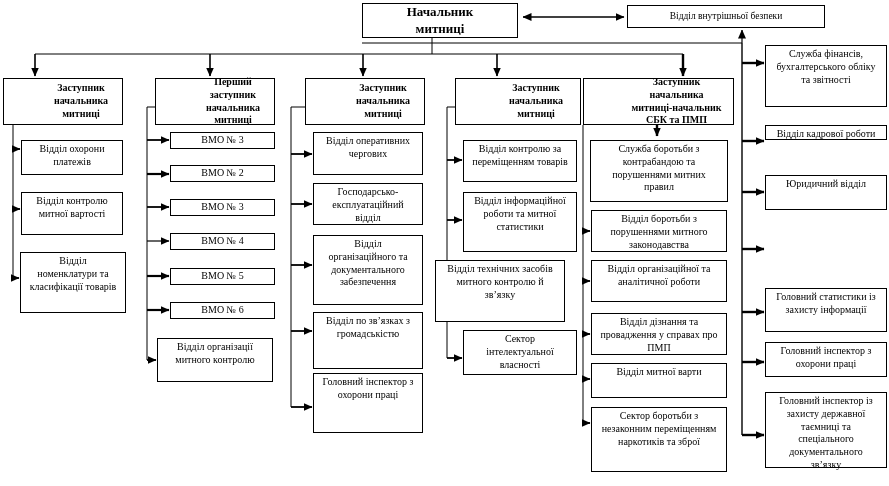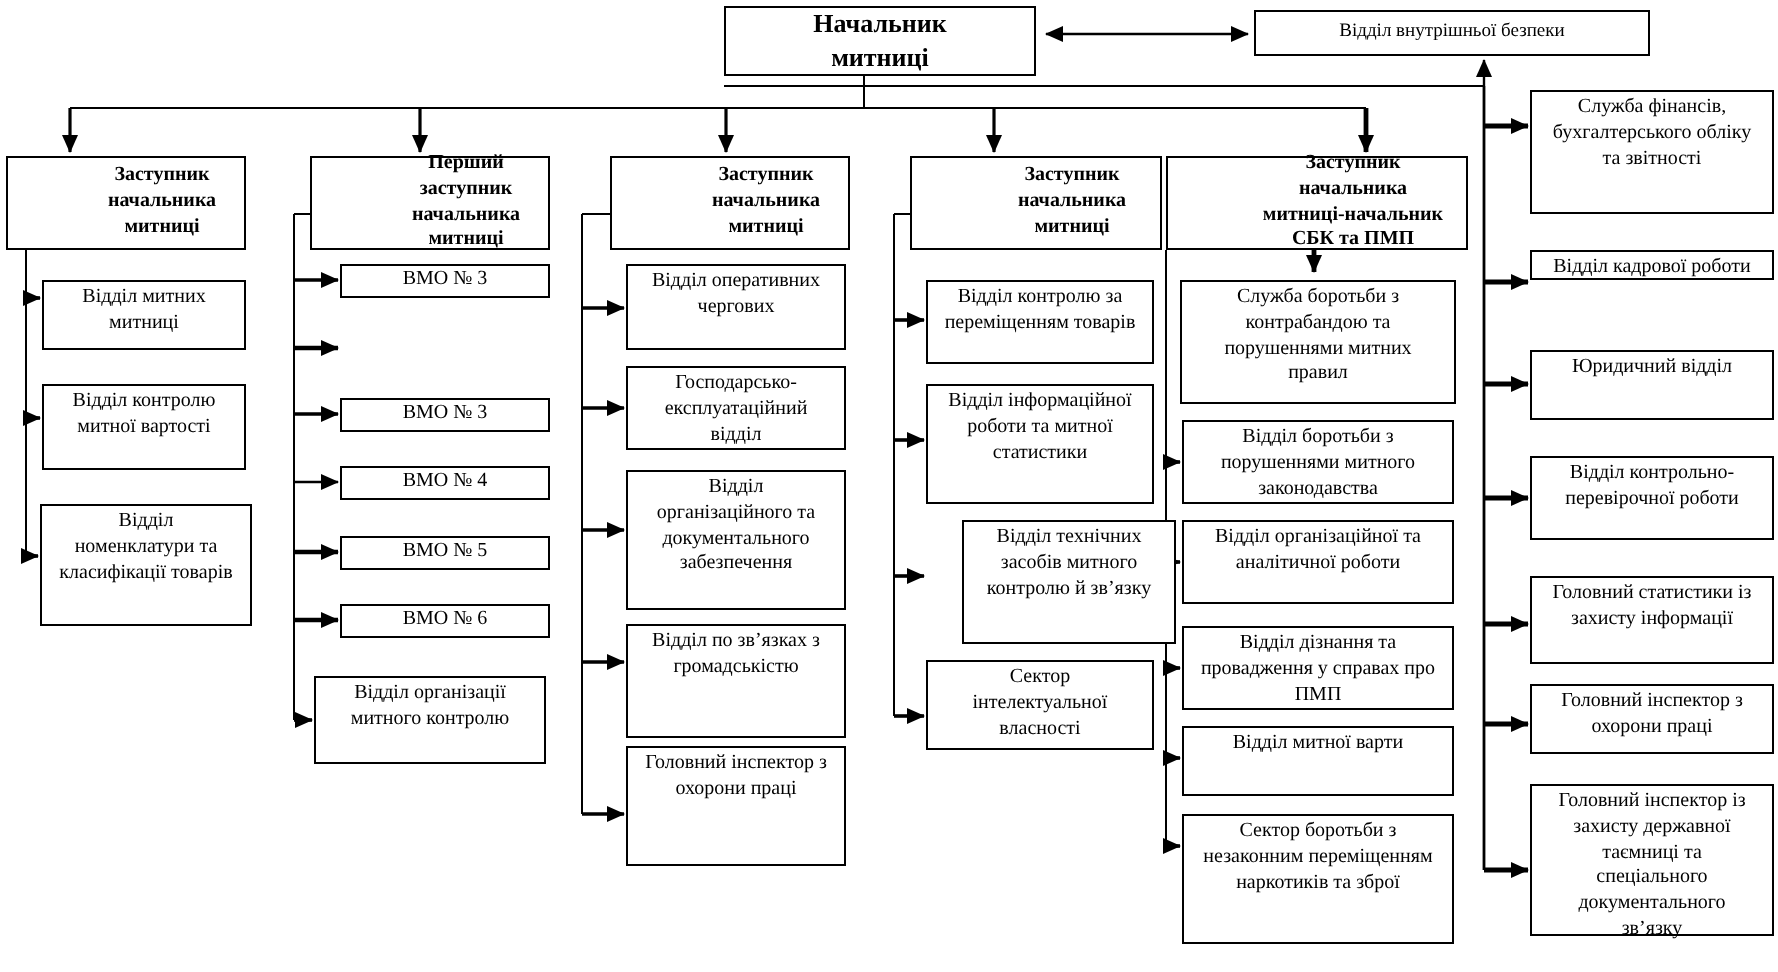--- a/index.html
+++ b/index.html
@@ -92,54 +92,54 @@
       <path d="M742 312 H764" stroke-width="2.4" marker-end="url(#ah)"></path>
       <path d="M742 362 H764" stroke-width="2.4" marker-end="url(#ah)"></path>
       <path d="M742 435 H764" stroke-width="2.4" marker-end="url(#ah)"></path>
     </g>
   </svg>
 
   <div class="box vc top-box" style="left:362px;top:3px;width:156px;height:35px">Начальник митниці</div>
   <div class="box vc sec-box" style="left:627px;top:5px;width:198px;height:23px">Відділ внутрішньої безпеки</div>
 
   <div class="box vc hdr" style="left:3px;top:78px;width:120px;height:47px">Заступник начальника митниці</div>
-  <div class="box" style="left:21px;top:140px;width:102px;height:35px">Відділ митних митниці</div>
+  <div class="box" style="left:21px;top:140px;width:102px;height:35px">Відділ охорони платежів</div>
   <div class="box" style="left:21px;top:192px;width:102px;height:43px">Відділ контролю митної вартості</div>
   <div class="box" style="left:20px;top:252px;width:106px;height:61px">Відділ номенклатури та класифікації товарів</div>
 
   <div class="box vc hdr" style="left:155px;top:78px;width:120px;height:47px">Перший заступник начальника митниці</div>
   <div class="box vc thin" style="left:170px;top:132px;width:105px;height:17px">ВМО № 3</div>
+  <div class="box vc thin" style="left:170px;top:165px;width:105px;height:17px">ВМО № 2</div>
   <div class="box vc thin" style="left:170px;top:199px;width:105px;height:17px">ВМО № 3</div>
   <div class="box vc thin" style="left:170px;top:233px;width:105px;height:17px">ВМО № 4</div>
   <div class="box vc thin" style="left:170px;top:268px;width:105px;height:17px">ВМО № 5</div>
   <div class="box vc thin" style="left:170px;top:302px;width:105px;height:17px">ВМО № 6</div>
   <div class="box" style="left:157px;top:338px;width:116px;height:44px">Відділ організації митного контролю</div>
 
   <div class="box vc hdr" style="left:305px;top:78px;width:120px;height:47px">Заступник начальника митниці</div>
   <div class="box" style="left:313px;top:132px;width:110px;height:43px">Відділ оперативних чергових</div>
   <div class="box" style="left:313px;top:183px;width:110px;height:42px">Господарсько-експлуатаційний відділ</div>
   <div class="box" style="left:313px;top:235px;width:110px;height:70px">Відділ організаційного та документального забезпечення</div>
   <div class="box" style="left:313px;top:312px;width:110px;height:57px">Відділ по зв’язках з громадськістю</div>
   <div class="box" style="left:313px;top:373px;width:110px;height:60px">Головний інспектор з охорони праці</div>
 
   <div class="box vc hdr" style="left:455px;top:78px;width:126px;height:47px">Заступник начальника митниці</div>
   <div class="box" style="left:463px;top:140px;width:114px;height:42px">Відділ контролю за переміщенням товарів</div>
   <div class="box" style="left:463px;top:192px;width:114px;height:60px">Відділ інформаційної роботи та митної статистики</div>
-  <div class="box" style="left:481px;top:260px;width:107px;height:62px">Відділ технічних засобів митного контролю й зв’язку</div>
+  <div class="box" style="left:435px;top:260px;width:130px;height:62px">Відділ технічних засобів митного контролю й зв’язку</div>
   <div class="box" style="left:463px;top:330px;width:114px;height:45px">Сектор інтелектуальної власності</div>
 
   <div class="box vc hdr" style="left:583px;top:78px;width:151px;height:47px">Заступник начальника митниці-начальник СБК та ПМП</div>
   <div class="box" style="left:591px;top:210px;width:136px;height:42px">Відділ боротьби з порушеннями митного законодавства</div>
   <div class="box" style="left:590px;top:140px;width:138px;height:62px">Служба боротьби з контрабандою та порушеннями митних правил</div>
   <div class="box" style="left:591px;top:260px;width:136px;height:42px">Відділ організаційної та аналітичної роботи</div>
   <div class="box" style="left:591px;top:313px;width:136px;height:42px">Відділ дізнання та провадження у справах про ПМП</div>
   <div class="box" style="left:591px;top:363px;width:136px;height:35px">Відділ митної варти</div>
   <div class="box" style="left:591px;top:407px;width:136px;height:65px">Сектор боротьби з незаконним переміщенням наркотиків та зброї</div>
 
   <div class="box" style="left:765px;top:45px;width:122px;height:62px">Служба фінансів, бухгалтерського обліку та звітності</div>
   <div class="box" style="left:765px;top:125px;width:122px;height:15px">Відділ кадрової роботи</div>
   <div class="box" style="left:765px;top:175px;width:122px;height:35px">Юридичний відділ</div>
-  <div class="box" style="left:765px;top:228px;width:122px;height:42px">Відділ контрольно-перевірочної роботи</div>
   <div class="box" style="left:765px;top:288px;width:122px;height:44px">Головний статистики із захисту інформації</div>
   <div class="box" style="left:765px;top:342px;width:122px;height:35px">Головний інспектор з охорони праці</div>
   <div class="box" style="left:765px;top:392px;width:122px;height:76px">Головний інспектор із захисту державної таємниці та спеціального документального зв’язку</div>
 
 </div>
 
 </body></html>

